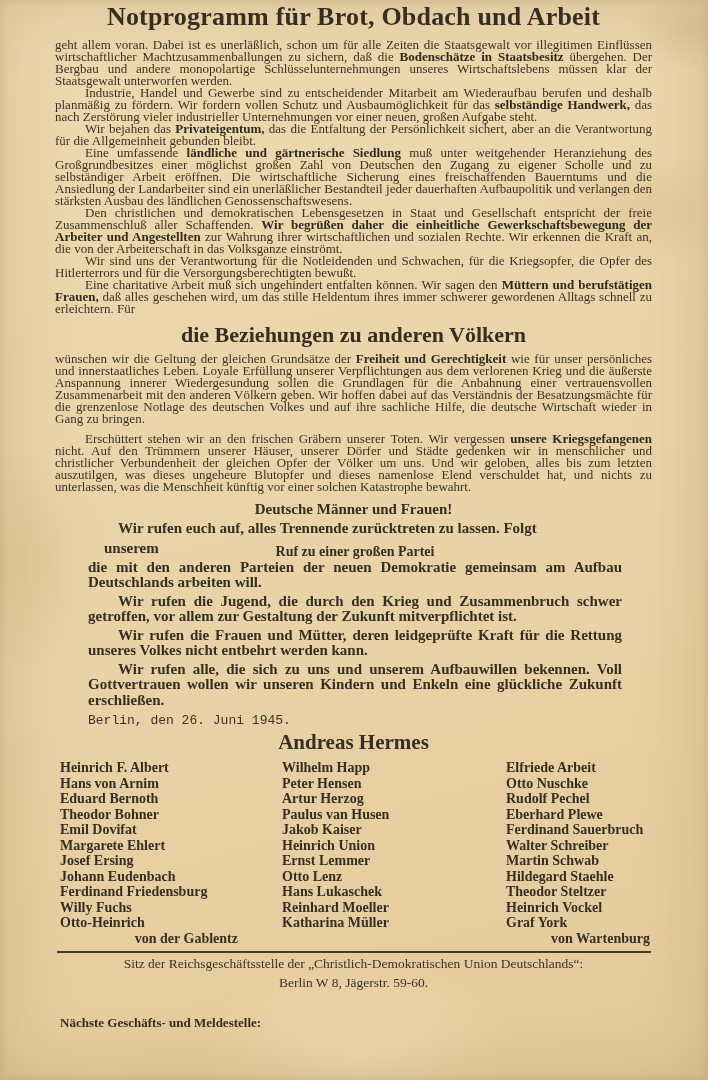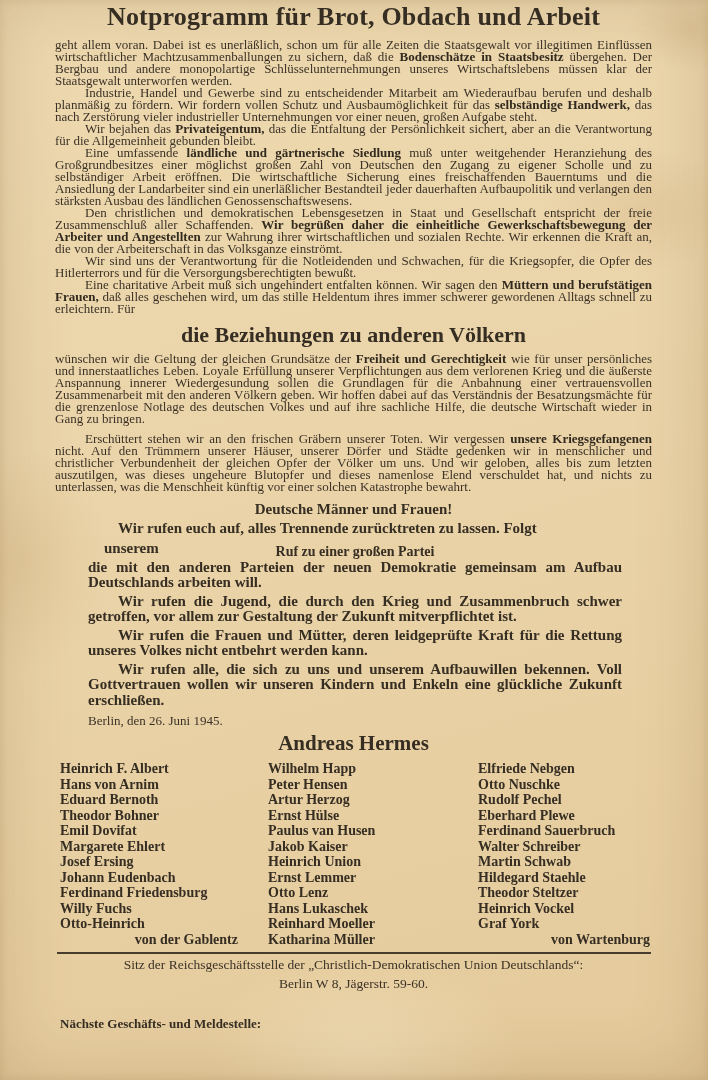--- a/index.html
+++ b/index.html
@@ -36,25 +36,25 @@
   }
   .appeal {
     margin-left:33px; width:534px;
     font-weight:bold; font-size:15px; line-height:15.5px; text-align:justify;
     color:#362e23;
   }
   .appeal p.para { margin:0 0 3px; }
   .call-row { position:relative; height:18px; margin-bottom:2px; }
   .call-carry { position:absolute; left:16px; top:1px; }
   .call-slogan { position:absolute; left:0; right:0; top:4px; text-align:center; font-size:14px; }
-  .date-line { margin:5px 0 0 33px; font-size:13px; font-weight:normal; }
+  .date-line { margin:5px 0 0 33px; font-size:13px; font-weight:normal;font-family:Liberation Mono, monospace; }
   .signature { text-align:center; font-size:21px; line-height:24px; font-weight:bold; margin-top:2px; color:#362e23; }
   .names {
     display:flex; margin:6px 0 0 5px;
-    font-weight:bold; font-size:14px; line-height:15.5px; color:#362e23;
+    font-weight:bold; font-size:14px; line-height:15.5px; color:#362e23;gap:14px;
   }
   .names .col1 { width:208px; } .names .col2 { width:210px; } .names .col3 { flex:1; }
   .names .name { white-space:nowrap; }
   .names .name.right { text-align:right; }
   .names .col1 .name.right { padding-right:30px; }
   .names .col3 .name.right { padding-right:2px; }
   .rule { border:none; border-top:2px solid #483c2c; margin:5px 0 0 2px; width:594px; }
   .footer-line { text-align:center; font-size:13.5px; margin:3px 0 0; }
   .bottom-note { font-weight:bold; font-size:13px; margin:24px 0 0 5px; color:#362e23; }
 </style>
@@ -114,32 +114,31 @@
         <div class="name">Johann Eudenbach</div>
         <div class="name">Ferdinand Friedensburg</div>
         <div class="name">Willy Fuchs</div>
         <div class="name">Otto-Heinrich</div>
         <div class="name right">von der Gablentz</div>
       </div>
     <div class="col2">
         <div class="name">Wilhelm Happ</div>
         <div class="name">Peter Hensen</div>
         <div class="name">Artur Herzog</div>
-        <div class="name">Ernst Hülse</div>
         <div class="name">Paulus van Husen</div>
         <div class="name">Jakob Kaiser</div>
         <div class="name">Heinrich Union</div>
         <div class="name">Ernst Lemmer</div>
         <div class="name">Otto Lenz</div>
         <div class="name">Hans Lukaschek</div>
         <div class="name">Reinhard Moeller</div>
         <div class="name">Katharina Müller</div>
       </div>
     <div class="col3">
-        <div class="name">Elfriede Nebgen</div>
+        <div class="name">Elfriede Arbeit</div>
         <div class="name">Otto Nuschke</div>
         <div class="name">Rudolf Pechel</div>
         <div class="name">Eberhard Plewe</div>
         <div class="name">Ferdinand Sauerbruch</div>
         <div class="name">Walter Schreiber</div>
         <div class="name">Martin Schwab</div>
         <div class="name">Hildegard Staehle</div>
         <div class="name">Theodor Steltzer</div>
         <div class="name">Heinrich Vockel</div>
         <div class="name">Graf York</div>

